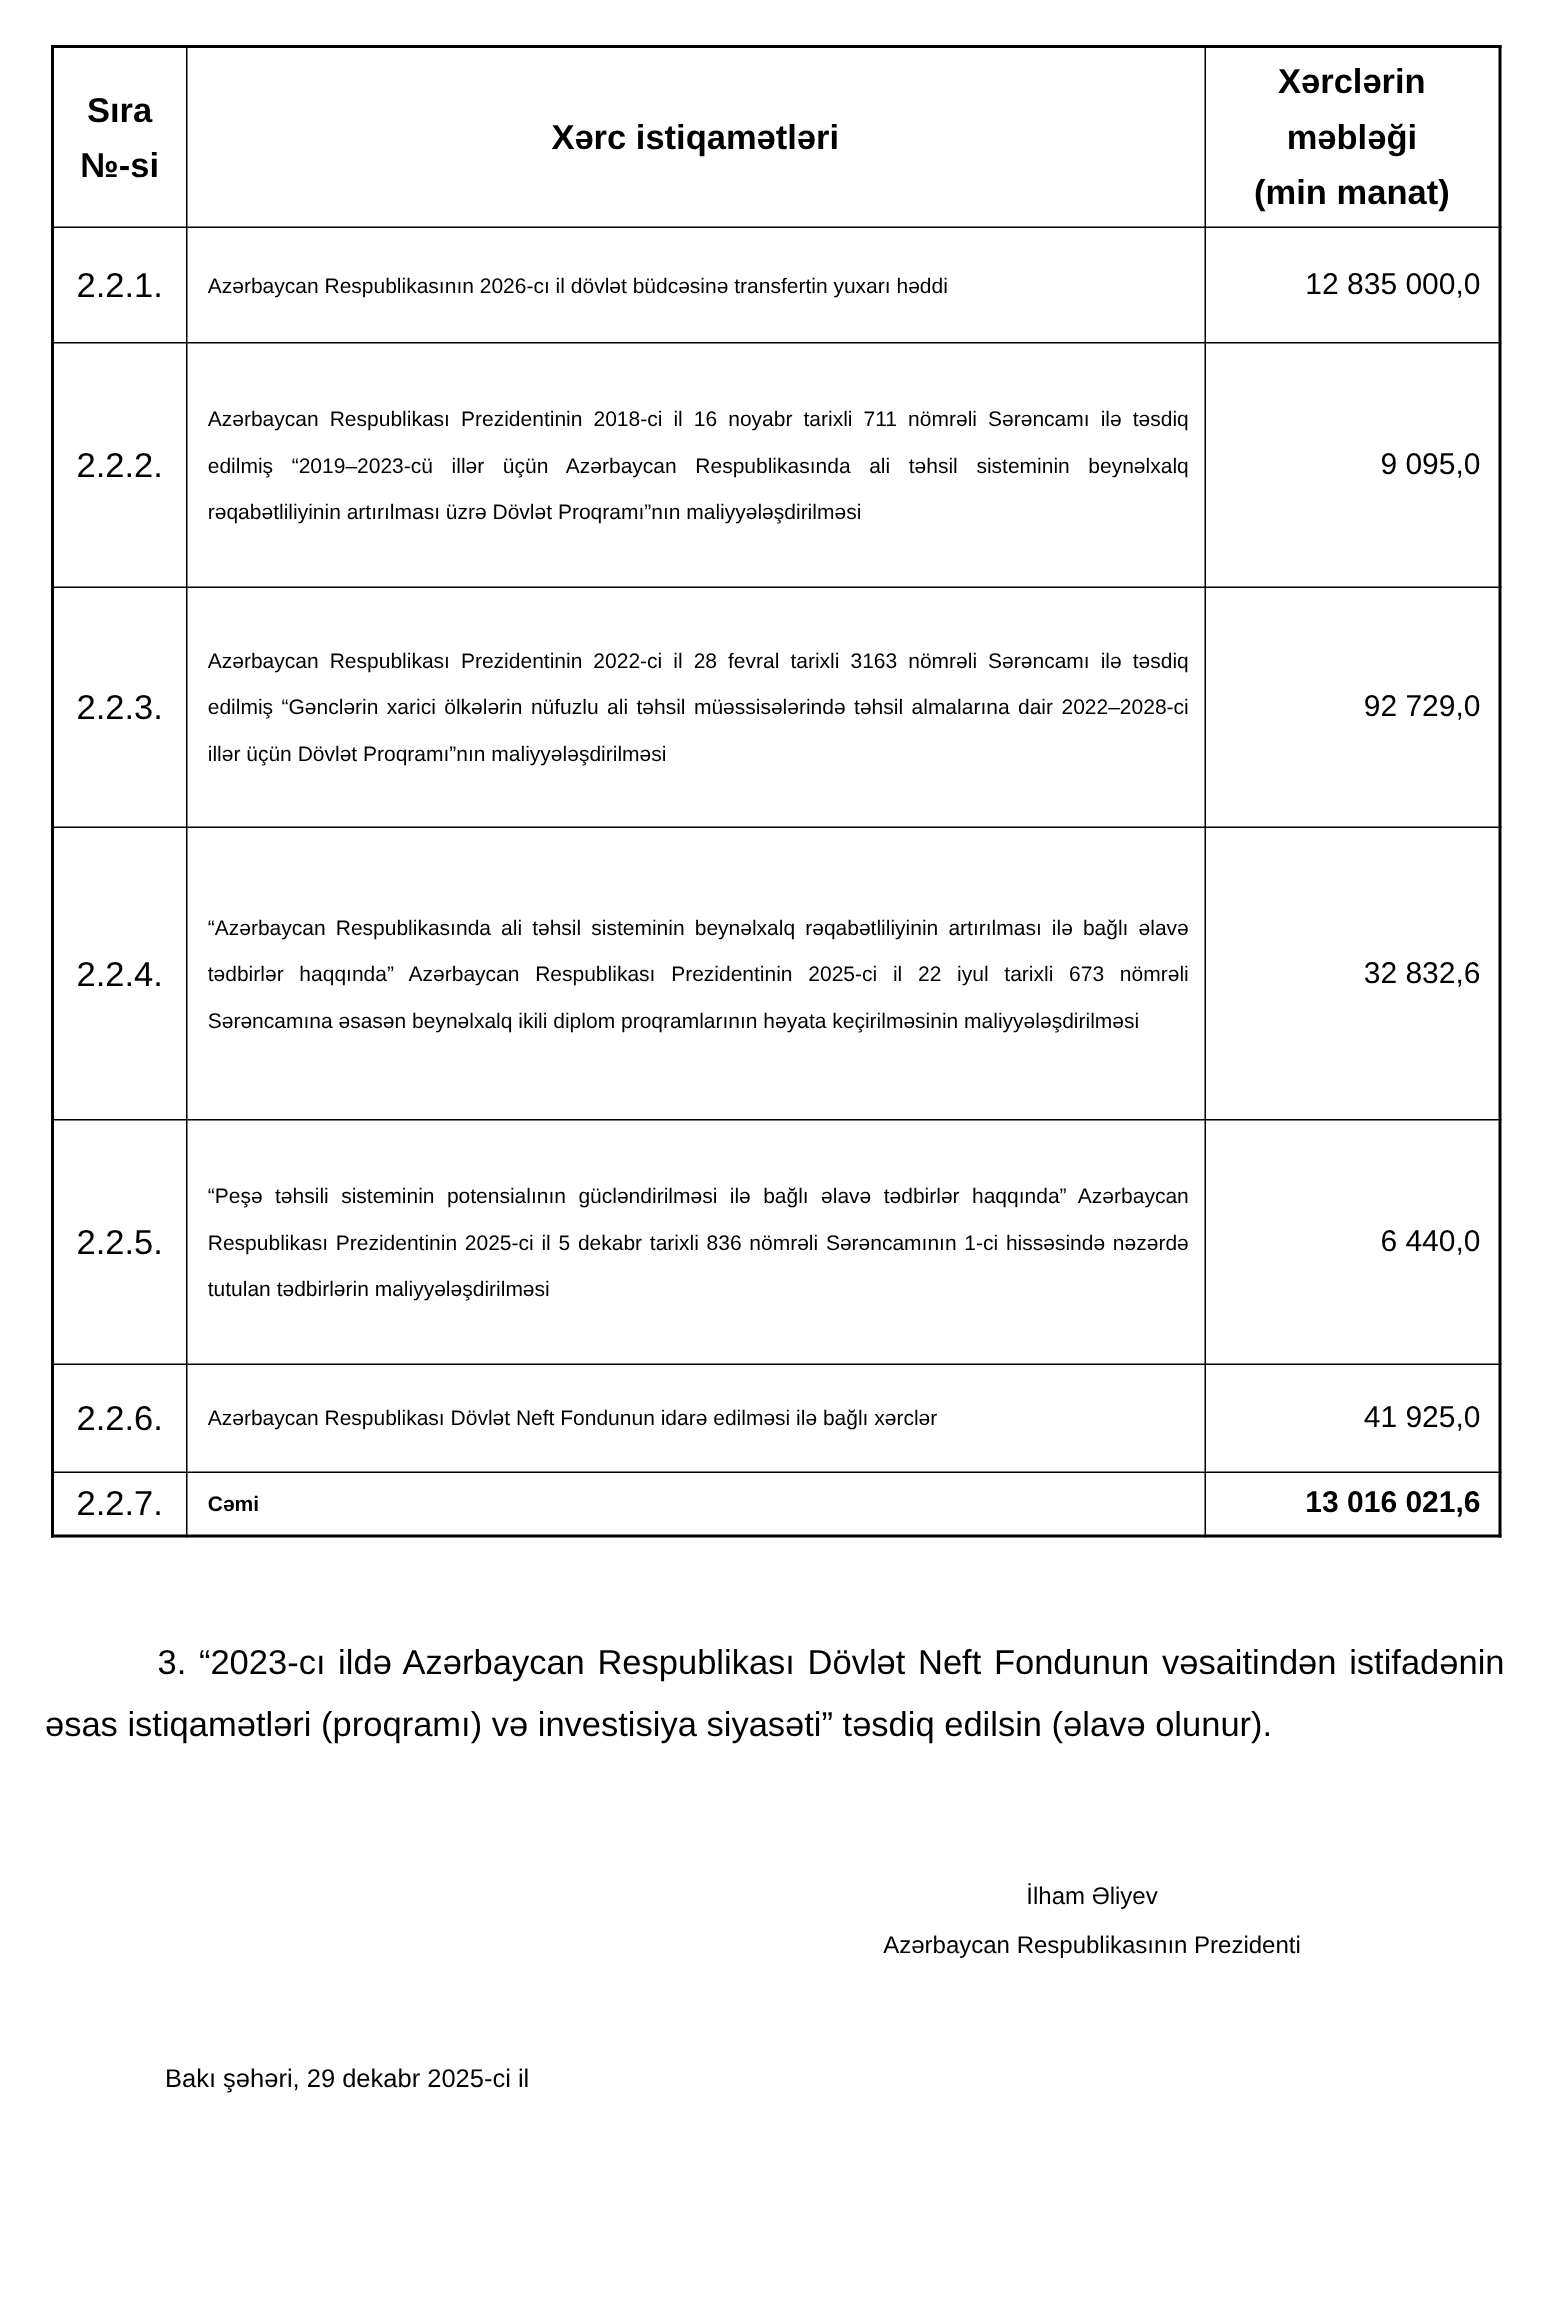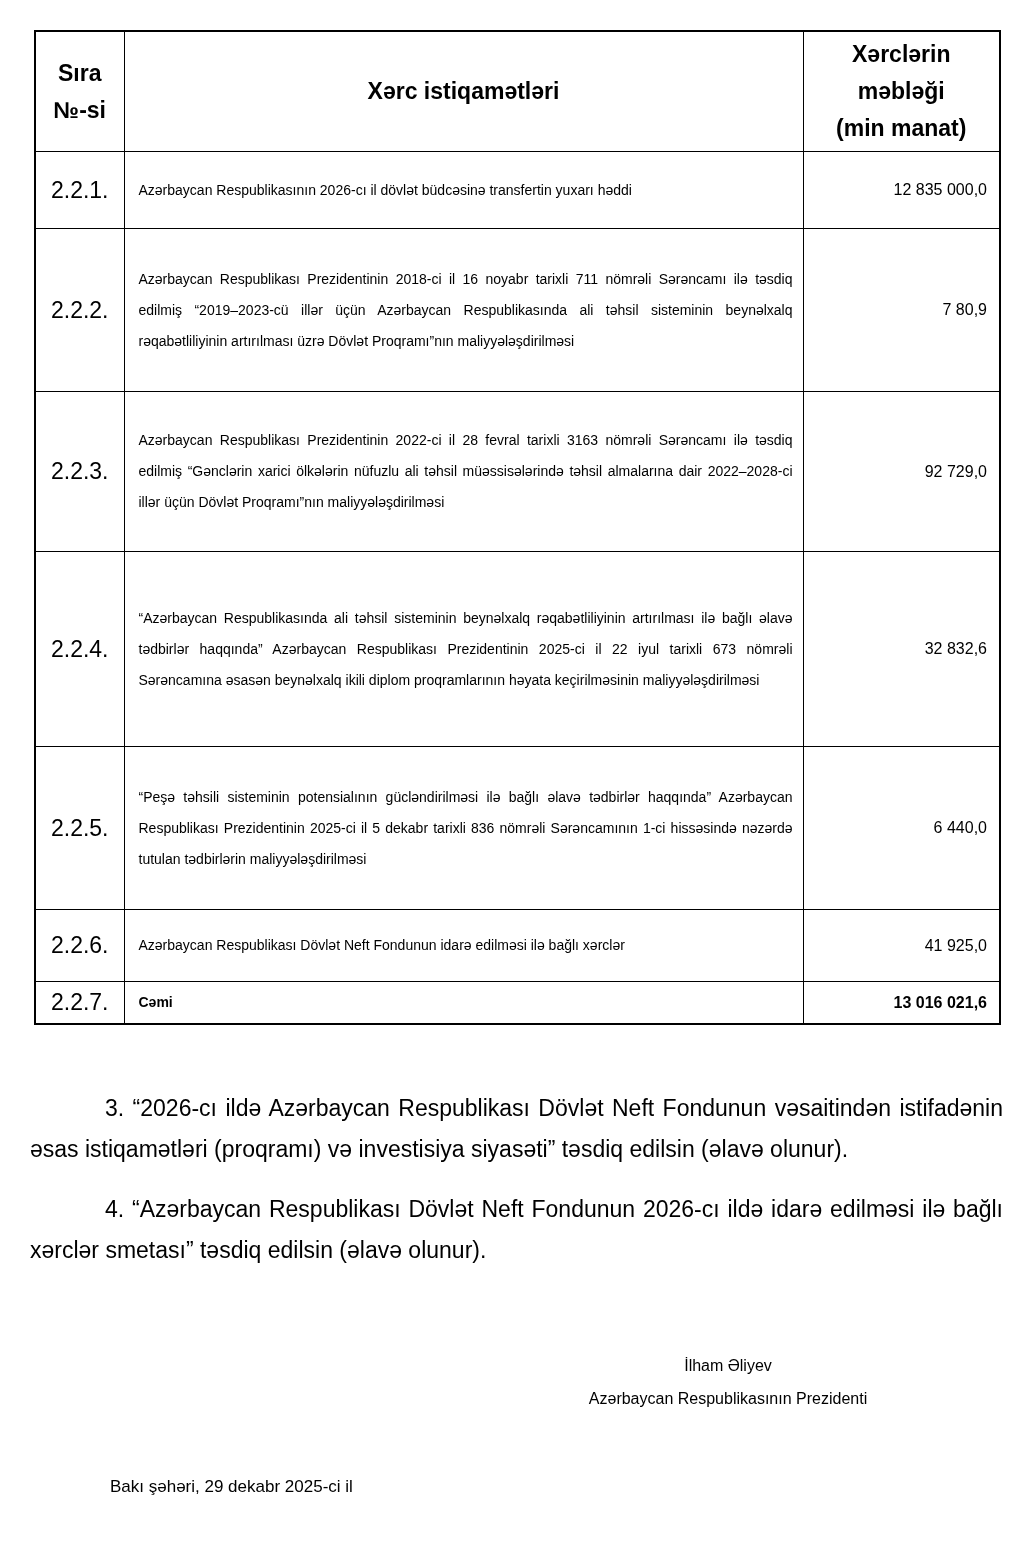--- a/index.html
+++ b/index.html
@@ -53,21 +53,21 @@
     margin-left: 40px;
   }
   td.dir-cell {
     text-align: justify;
     font-size: 14px;
     line-height: 31px;
     padding: 5px 10px 5px 14px;
   }
   td.amt-cell {
     text-align: right;
-    font-size: 16px;
+    font-size: 20px;
     padding: 2px 12px 2px 20px;
     white-space: nowrap;
   }
   tbody tr:nth-child(1) td { height: 77px; }
   tbody tr:nth-child(2) td { height: 163px; }
   tbody tr:nth-child(3) td { height: 160px; }
   tbody tr:nth-child(4) td { height: 195px; }
   tbody tr:nth-child(5) td { height: 163px; }
   tbody tr:nth-child(6) td { height: 72px; }
   tbody tr:nth-child(7) td { height: 36px; }
@@ -128,21 +128,21 @@
     </thead>
     <tbody>
       <tr>
         <td class="no-cell">2.2.1.</td>
         <td class="dir-cell">Azərbaycan Respublikasının 2026-cı il dövlət büdcəsinə transfertin yuxarı həddi</td>
         <td class="amt-cell">12 835 000,0</td>
       </tr>
       <tr>
         <td class="no-cell">2.2.2.</td>
         <td class="dir-cell">Azərbaycan Respublikası Prezidentinin 2018-ci il 16 noyabr tarixli 711 nömrəli Sərəncamı ilə təsdiq edilmiş “2019–2023-cü illər üçün Azərbaycan Respublikasında ali təhsil sisteminin beynəlxalq rəqabətliliyinin artırılması üzrə Dövlət Proqramı”nın maliyyələşdirilməsi</td>
-        <td class="amt-cell">7 80,9</td>
+        <td class="amt-cell">9 095,0</td>
       </tr>
       <tr>
         <td class="no-cell">2.2.3.</td>
         <td class="dir-cell">Azərbaycan Respublikası Prezidentinin 2022-ci il 28 fevral tarixli 3163 nömrəli Sərəncamı ilə təsdiq edilmiş “Gənclərin xarici ölkələrin nüfuzlu ali təhsil müəssisələrində təhsil almalarına dair 2022–2028-ci illər üçün Dövlət Proqramı”nın maliyyələşdirilməsi</td>
         <td class="amt-cell">92 729,0</td>
       </tr>
       <tr>
         <td class="no-cell">2.2.4.</td>
         <td class="dir-cell">“Azərbaycan Respublikasında ali təhsil sisteminin beynəlxalq rəqabətliliyinin artırılması ilə bağlı əlavə tədbirlər haqqında” Azərbaycan Respublikası Prezidentinin 2025-ci il 22 iyul tarixli 673 nömrəli Sərəncamına əsasən beynəlxalq ikili diplom proqramlarının həyata keçirilməsinin maliyyələşdirilməsi</td>
         <td class="amt-cell">32 832,6</td>
@@ -158,22 +158,21 @@
         <td class="amt-cell">41 925,0</td>
       </tr>
       <tr class="total-row">
         <td class="no-cell">2.2.7.</td>
         <td class="dir-cell">Cəmi</td>
         <td class="amt-cell">13 016 021,6</td>
       </tr>
     </tbody>
   </table>
 
-  <p class="body-paragraph">3. “2026-cı ildə Azərbaycan Respublikası Dövlət Neft Fondunun vəsaitindən istifadənin əsas istiqamətləri (proqramı) və investisiya siyasəti” təsdiq edilsin (əlavə olunur).</p>
-  <p class="body-paragraph">4. “Azərbaycan Respublikası Dövlət Neft Fondunun 2026-cı ildə idarə edilməsi ilə bağlı xərclər smetası” təsdiq edilsin (əlavə olunur).</p>
+  <p class="body-paragraph">3. “2023-cı ildə Azərbaycan Respublikası Dövlət Neft Fondunun vəsaitindən istifadənin əsas istiqamətləri (proqramı) və investisiya siyasəti” təsdiq edilsin (əlavə olunur).</p>
 
   <div class="signature">
     <div>İlham Əliyev</div>
     <div>Azərbaycan Respublikasının Prezidenti</div>
   </div>
 
   <div class="date-line">Bakı şəhəri, 29 dekabr 2025-ci il</div>
 
 </div>
 

